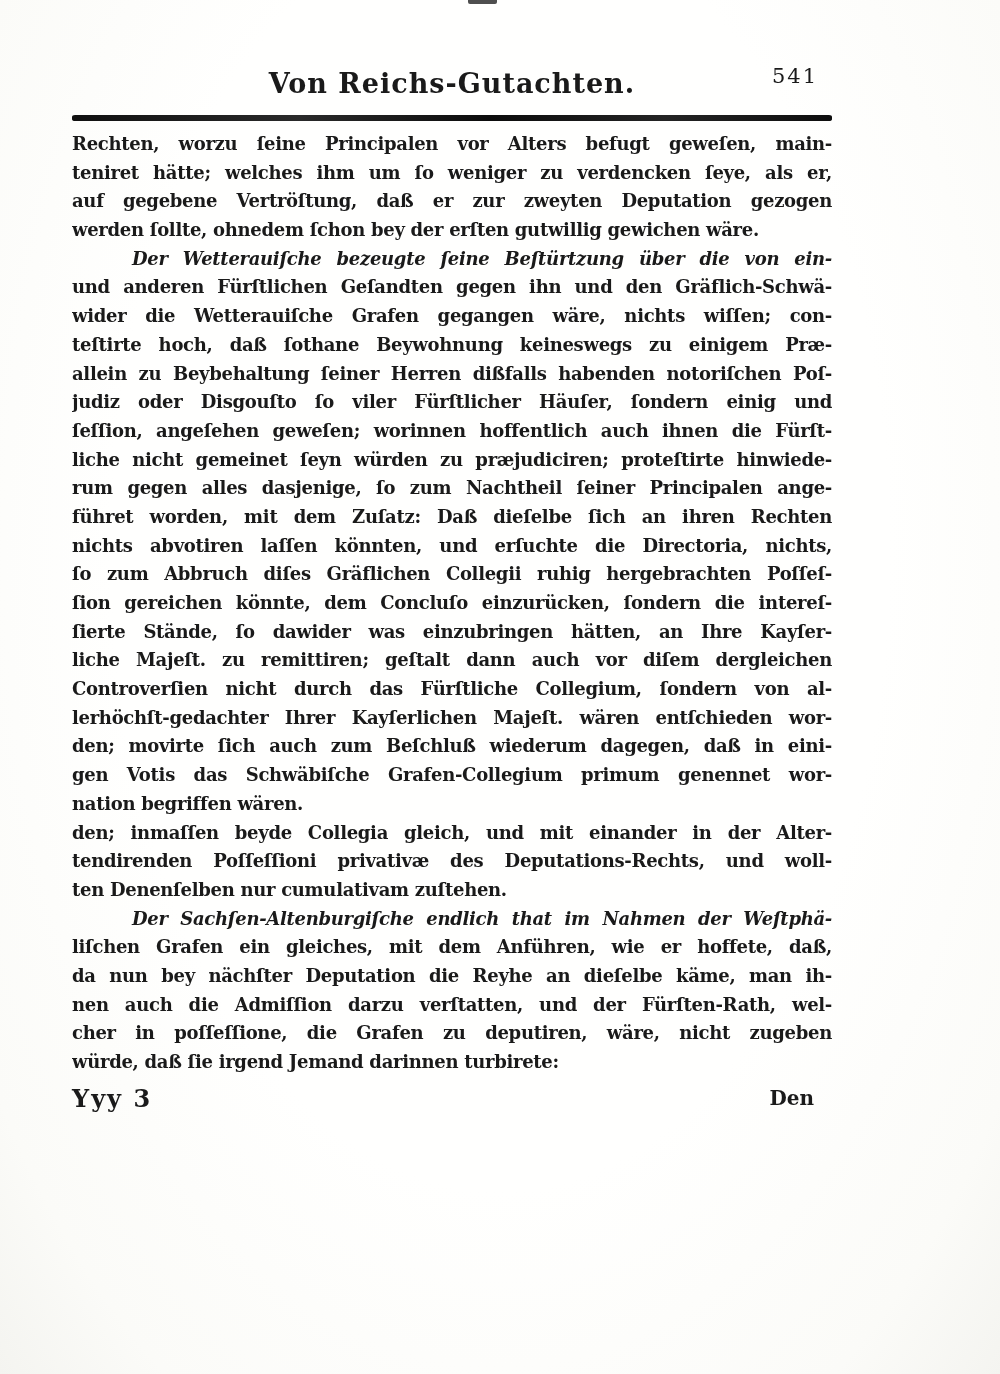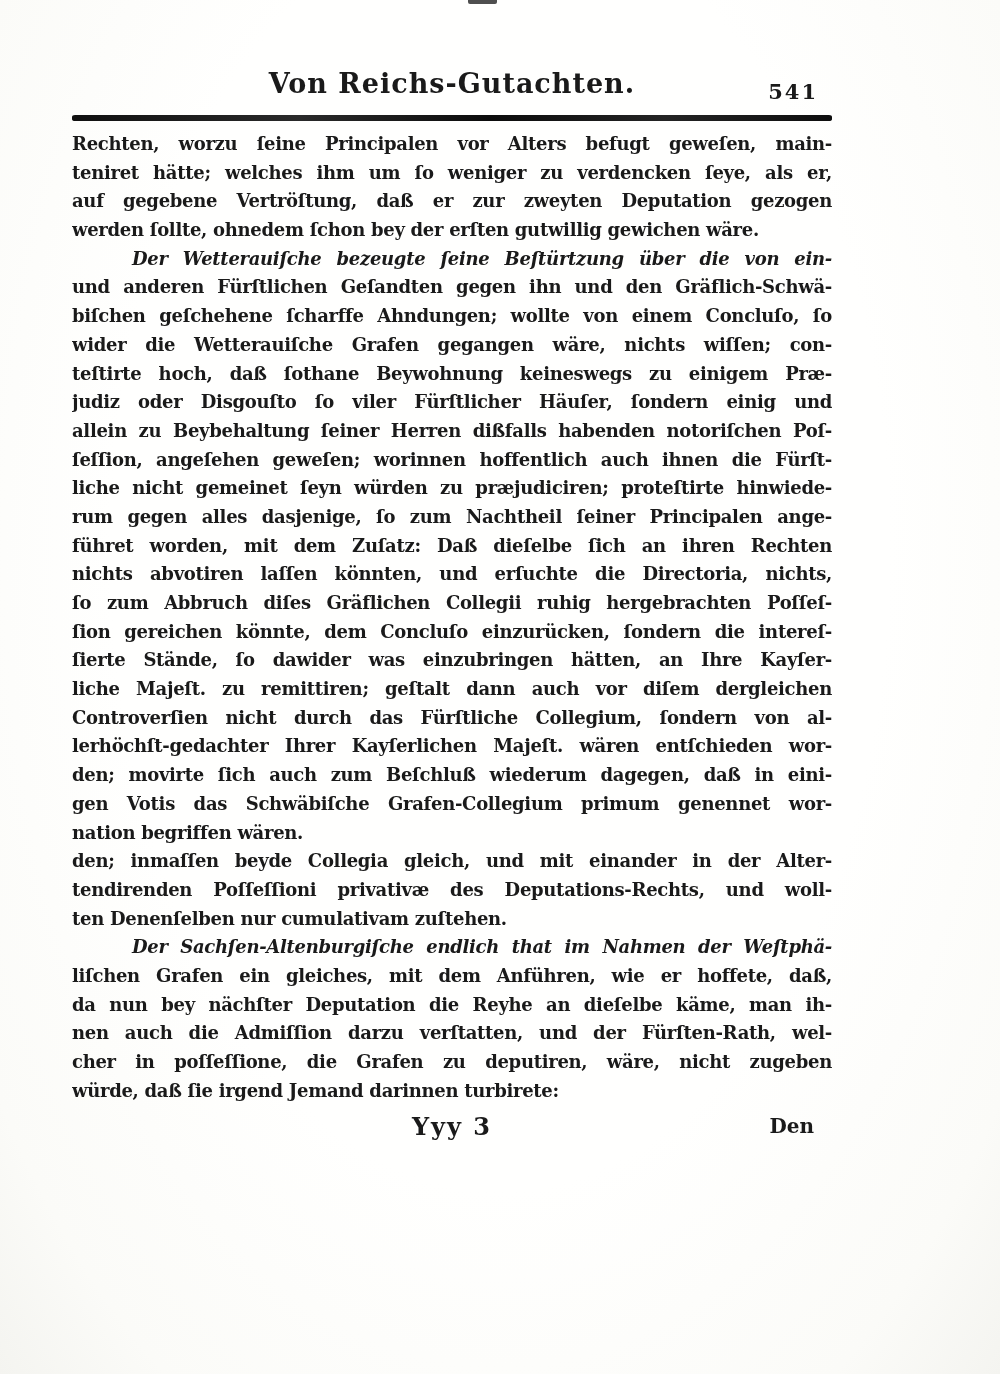--- a/index.html
+++ b/index.html
@@ -32,23 +32,23 @@
   }
   .running-title {
     display: block;
     text-align: center;
     font-size: 27px;
     font-weight: 700;
     letter-spacing: 1px;
   }
   .page-number {
     position: absolute;
-    right: 14px; bottom: 2px;
+    right: 14px; bottom: 18px;
     font-size: 21px;
-    font-weight: 700;
+    font-weight: 400;
     letter-spacing: 2px;
   }
   .rule {
     margin-top: 9px;
     height: 6px;
     background: linear-gradient(to right, #101010 0%, #2a2a2a 30%, #0c0c0c 55%, #242424 78%, #0e0e0e 100%);
     border-radius: 3px / 2px;
   }
   .bodytext { margin-top: 9px; }
   .line {
@@ -64,21 +64,20 @@
   }
   .line.first { padding-left: 60px; font-style: italic; }
   .line.end { text-align-last: left; }
   .footer {
     position: relative;
     margin-top: 7px;
     height: 36px;
   }
   .signature-mark {
     display: block;
-    text-align: center;
     font-size: 24px;
     font-weight: 700;
     letter-spacing: 2px;
   }
   .catchword {
     position: absolute;
     right: 18px; top: 2px;
     font-size: 20px;
     font-weight: 700;
   }
@@ -103,25 +102,24 @@
       <div>
         <div class="line">Rechten, worzu ſeine Principalen vor Alters befugt geweſen, main-</div>
         <div class="line">teniret hätte; welches ihm um ſo weniger zu verdencken ſeye, als er,</div>
         <div class="line">auf gegebene Vertröſtung, daß er zur zweyten Deputation gezogen</div>
         <div class="line end">werden ſollte, ohnedem ſchon bey der erſten gutwillig gewichen wäre.</div>
       </div>
 
       <div>
         <div class="line first">Der Wetterauiſche bezeugte ſeine Beſtürtzung über die von ein-</div>
         <div class="line">und anderen Fürſtlichen Geſandten gegen ihn und den Gräflich-Schwä-</div>
-        <div class="line">biſchen geſchehene ſcharffe Ahndungen; wollte von einem Concluſo, ſo</div>
         <div class="line">wider die Wetterauiſche Grafen gegangen wäre, nichts wiſſen; con-</div>
         <div class="line">teſtirte hoch, daß ſothane Beywohnung keineswegs zu einigem Præ-</div>
+        <div class="line">allein zu Beybehaltung ſeiner Herren dißfalls habenden notoriſchen Poſ-</div>
         <div class="line">judiz oder Disgouſto ſo viler Fürſtlicher Häuſer, ſondern einig und</div>
-        <div class="line">allein zu Beybehaltung ſeiner Herren dißfalls habenden notoriſchen Poſ-</div>
         <div class="line">ſeſſion, angeſehen geweſen; worinnen hoffentlich auch ihnen die Fürſt-</div>
         <div class="line">liche nicht gemeinet ſeyn würden zu præjudiciren; proteſtirte hinwiede-</div>
         <div class="line">rum gegen alles dasjenige, ſo zum Nachtheil ſeiner Principalen ange-</div>
         <div class="line">führet worden, mit dem Zuſatz: Daß dieſelbe ſich an ihren Rechten</div>
         <div class="line">nichts abvotiren laſſen könnten, und erſuchte die Directoria, nichts,</div>
         <div class="line">ſo zum Abbruch diſes Gräflichen Collegii ruhig hergebrachten Poſſeſ-</div>
         <div class="line">ſion gereichen könnte, dem Concluſo einzurücken, ſondern die intereſ-</div>
         <div class="line">ſierte Stände, ſo dawider was einzubringen hätten, an Ihre Kayſer-</div>
         <div class="line">liche Majeſt. zu remittiren; geſtalt dann auch vor diſem dergleichen</div>
         <div class="line">Controverſien nicht durch das Fürſtliche Collegium, ſondern von al-</div>

